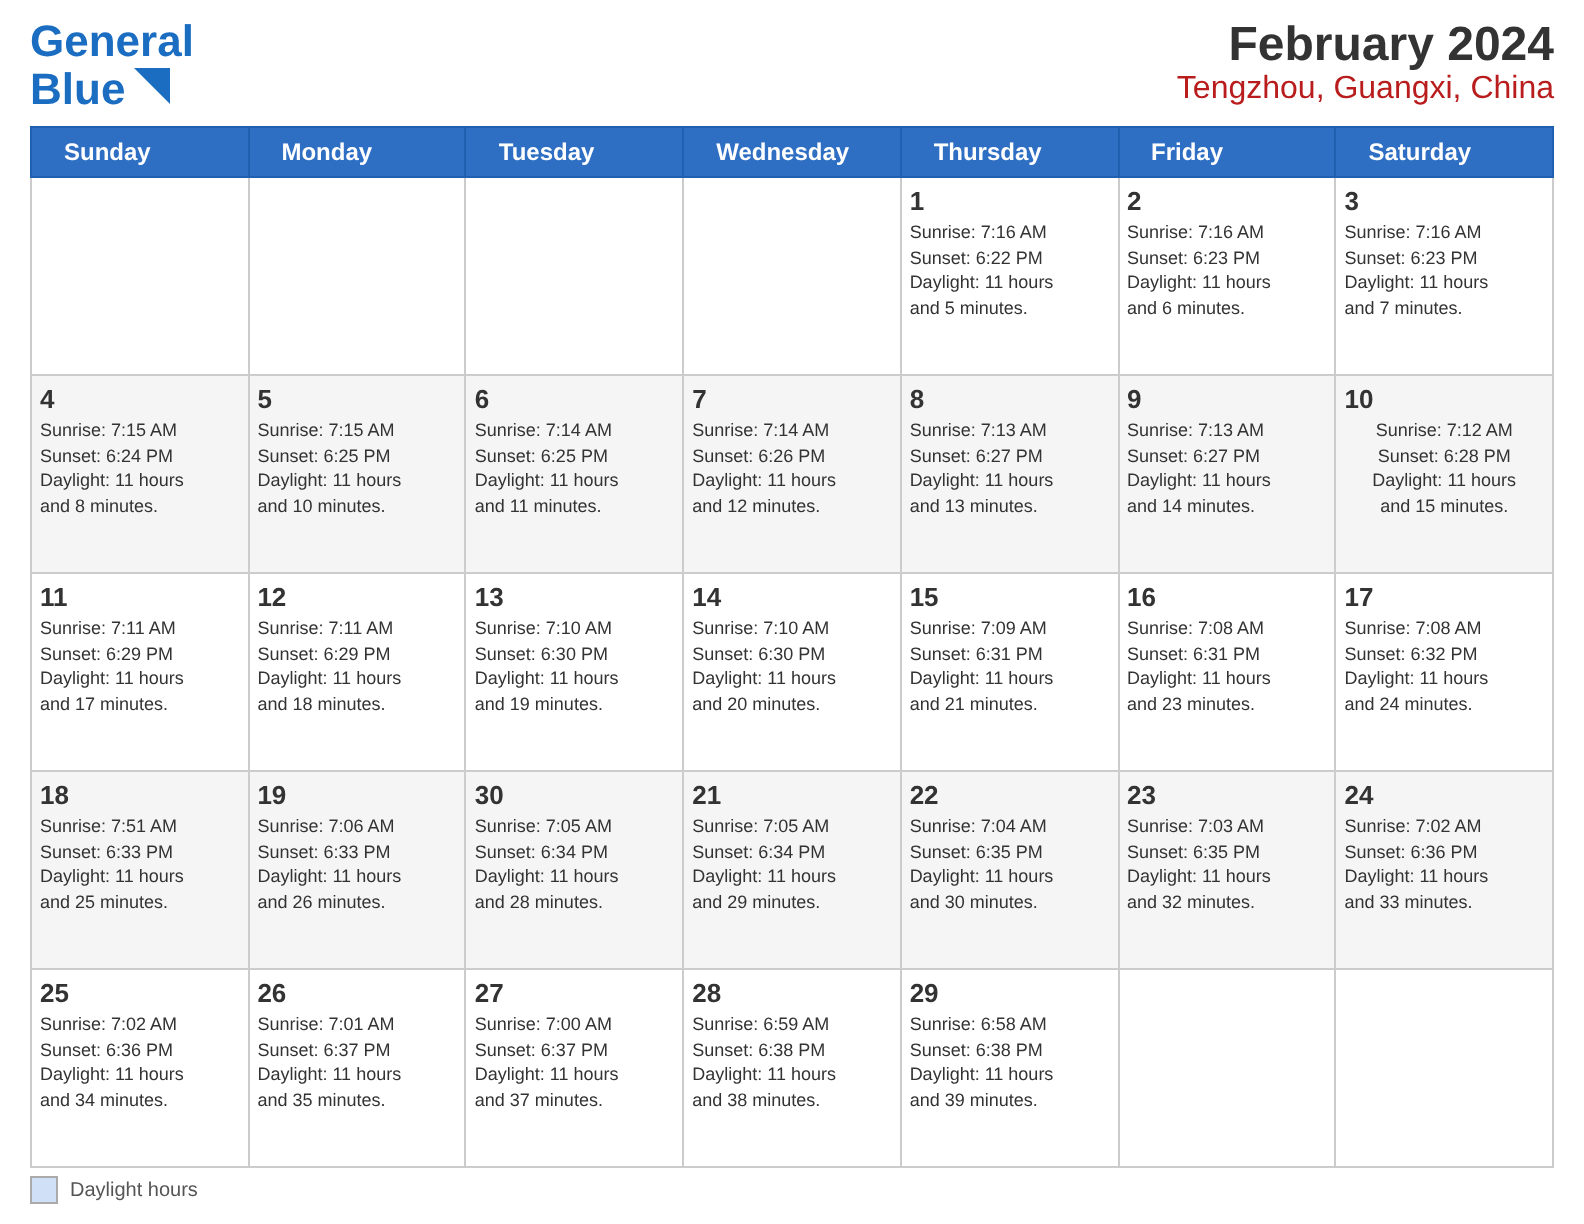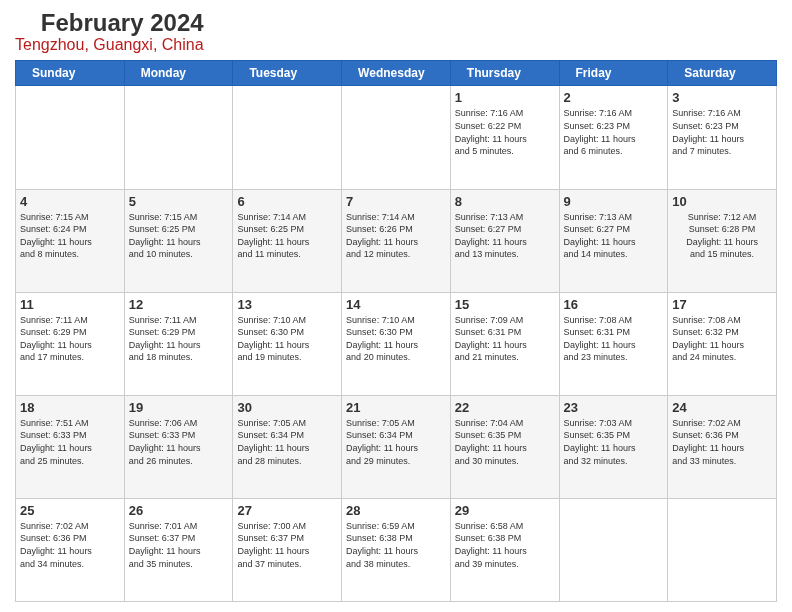--- a/index.html
+++ b/index.html
@@ -107,20 +107,33 @@
       border: 1px solid #aaa;
       margin-right: 6px;
       display: inline-block;
     }
   </style>
 </head>
 <body>
 
 <div class="page">
   <div class="header">
+    <div class="logo">
+      <div class="logo-text">
+        <span class="blue">General</span>
+      </div>
+      <div style="display:flex;align-items:center;">
+        <div class="logo-text" style="color:#1a6dc0;">Blue</div>
+        <div style="margin-left:4px;margin-top:2px;">
+          <svg width="18" height="18" viewBox="0 0 18 18">
+            <polygon points="0,0 18,0 18,18" fill="#1a6dc0"></polygon>
+          </svg>
+        </div>
+      </div>
+    </div>
     <div class="title-block">
       <div class="title-month">February 2024</div>
       <div class="title-location">Tengzhou, Guangxi, China</div>
     </div>
   </div>
 
   <table class="calendar">
     <thead>
       <tr>
         <th>Sunday</th>
@@ -348,13 +361,17 @@
 Sunset: 6:38 PM
 Daylight: 11 hours
 and 39 minutes.</div>
           </td>
           <td class="empty"></td>
           <td class="empty"></td>
         </tr>
       </tbody>
   </table>
 
+  <div class="footer">
+    <span class="legend-box"></span>
+    <span>Daylight hours</span>
+  </div>
 </div>
 
 </body></html>

